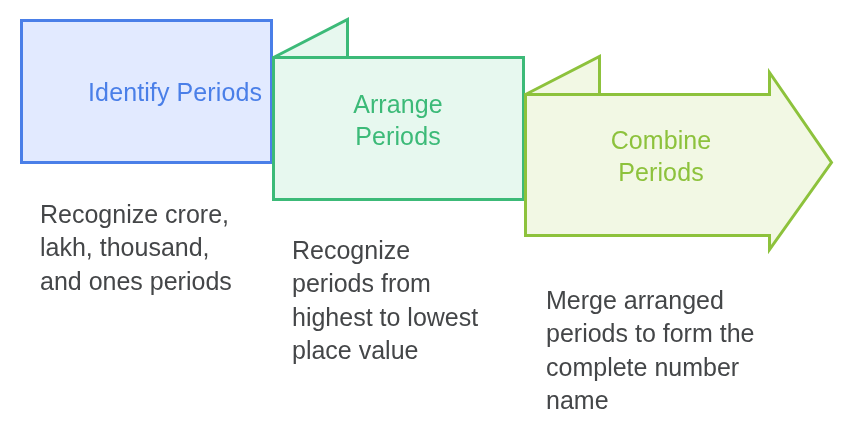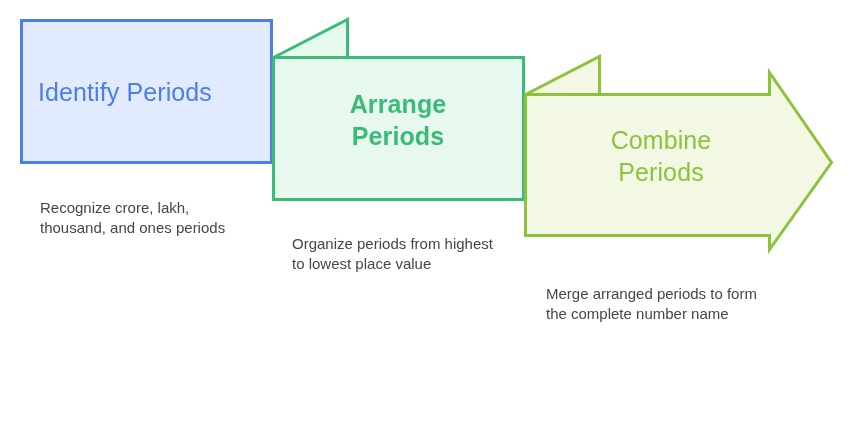--- a/index.html
+++ b/index.html
@@ -32,43 +32,42 @@
     letter-spacing: 0.1px;
     white-space: pre-line;
     pointer-events: none;
   }
   #label-step-1 {
     left: 30px;
     top: 76px;
     width: 232px;
     font-size: 25px;
     color: #4a7fe8;
-    text-align: left;
+    text-align: right;
     padding-left: 8px;
     box-sizing: border-box;
   }
   #label-step-2 {
     left: 278px;
     top: 88px;
     width: 240px;
     font-size: 25px;
     color: #3cba78;
-    font-weight: bold;
   }
   #label-step-3 {
     left: 546px;
     top: 124px;
     width: 230px;
     font-size: 25px;
     color: #8dc23c;
   }
   .caption {
     position: absolute;
     color: #444648;
-    font-size: 15px;
+    font-size: 25px;
     line-height: 1.33;
     white-space: pre-line;
   }
   #caption-step-1 {
     left: 40px;
     top: 198px;
     width: 215px;
   }
   #caption-step-2 {
     left: 292px;
@@ -109,17 +108,17 @@
   <div class="shape-label" id="label-step-1">Identify Periods</div>
 
   <div class="shape-label" id="label-step-2">Arrange
 Periods</div>
 
   <div class="shape-label" id="label-step-3">Combine
 Periods</div>
 
   <div class="caption" id="caption-step-1">Recognize crore, lakh, thousand, and ones periods</div>
 
-  <div class="caption" id="caption-step-2">Organize periods from highest to lowest place value</div>
+  <div class="caption" id="caption-step-2">Recognize periods from highest to lowest place value</div>
 
   <div class="caption" id="caption-step-3">Merge arranged periods to form the complete number name</div>
 
 </div>
 
 </body></html>

